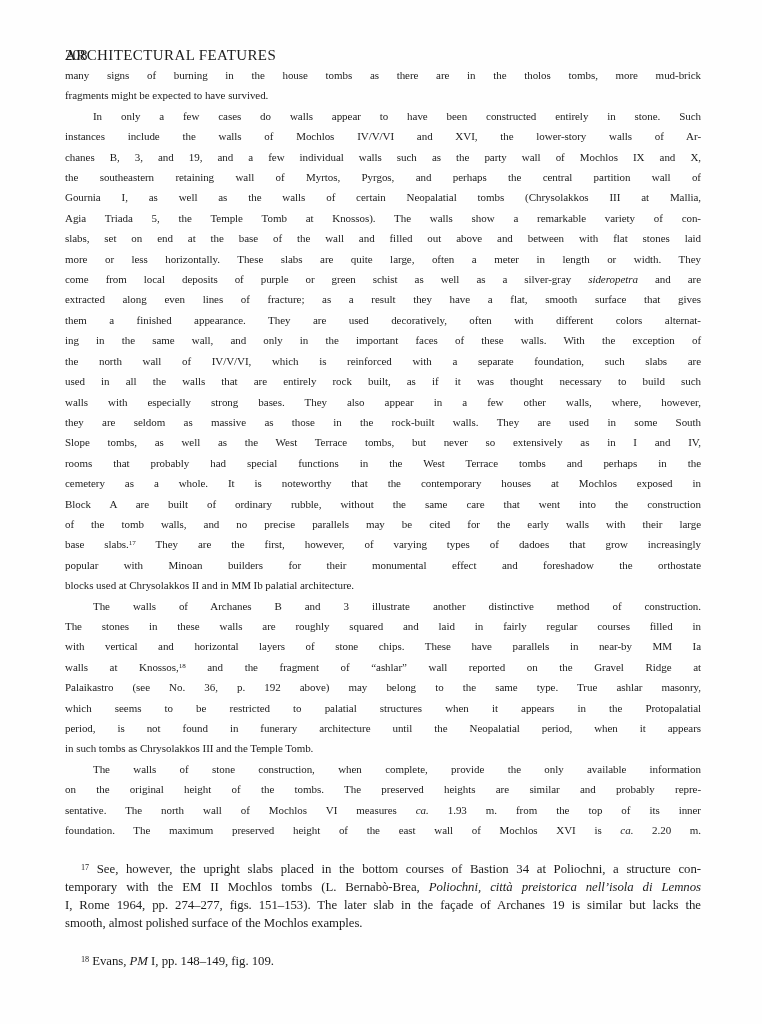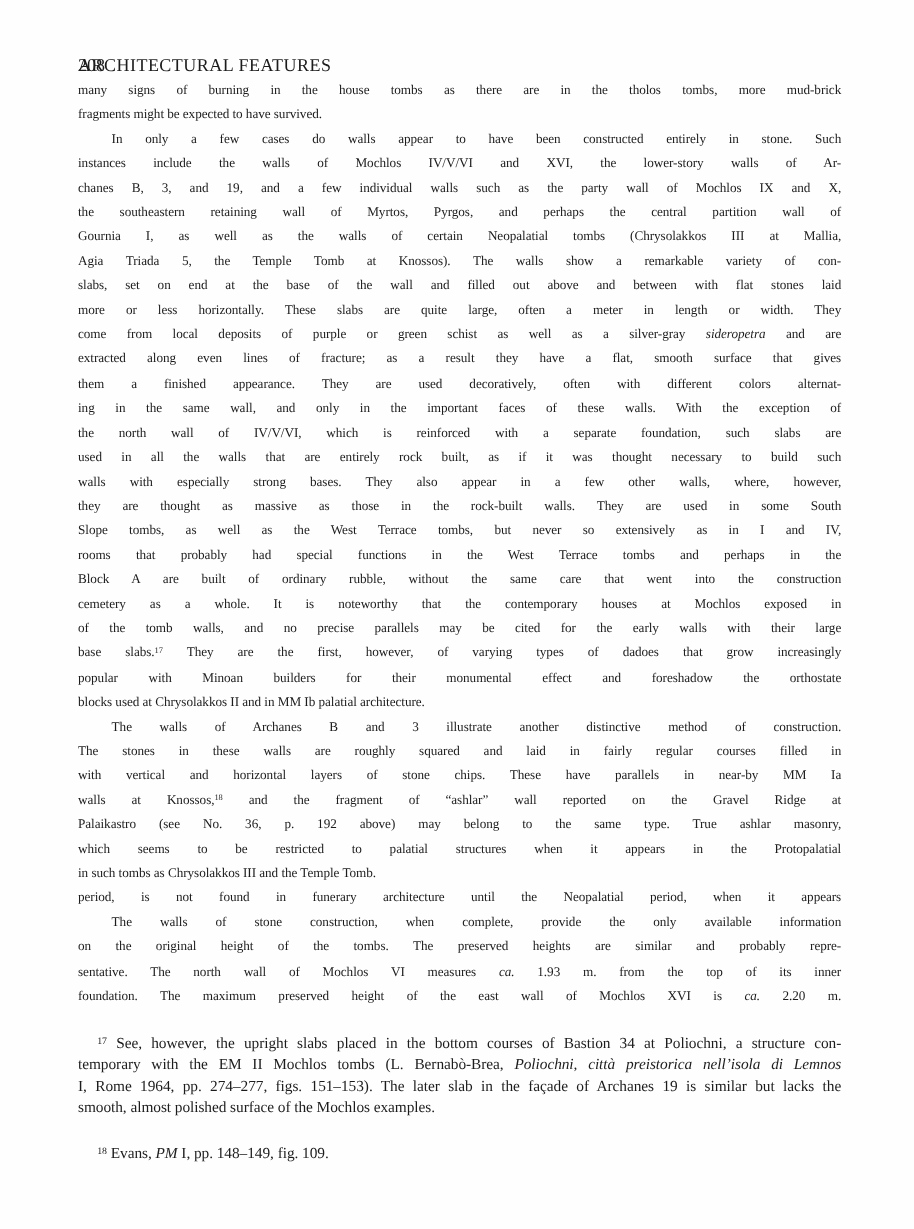--- a/index.html
+++ b/index.html
@@ -95,39 +95,39 @@
           <div class="line"><span>Agia Triada 5, the Temple Tomb at Knossos). The walls show a remarkable variety of con-</span></div>
           <div class="line"><span>slabs, set on end at the base of the wall and filled out above and between with flat stones laid</span></div>
           <div class="line"><span>more or less horizontally. These slabs are quite large, often a meter in length or width. They</span></div>
           <div class="line"><span>come from local deposits of purple or green schist as well as a silver-gray </span><i>sideropetra</i><span> and are</span></div>
           <div class="line"><span>extracted along even lines of fracture; as a result they have a flat, smooth surface that gives</span></div>
           <div class="line"><span>them a finished appearance. They are used decoratively, often with different colors alternat-</span></div>
           <div class="line"><span>ing in the same wall, and only in the important faces of these walls. With the exception of</span></div>
           <div class="line"><span>the north wall of IV/V/VI, which is reinforced with a separate foundation, such slabs are</span></div>
           <div class="line"><span>used in all the walls that are entirely rock built, as if it was thought necessary to build such</span></div>
           <div class="line"><span>walls with especially strong bases. They also appear in a few other walls, where, however,</span></div>
-          <div class="line"><span>they are thought as massive as those in the rock-built walls. They are used in some South</span></div>
+          <div class="line"><span>they are seldom as massive as those in the rock-built walls. They are used in some South</span></div>
           <div class="line"><span>Slope tombs, as well as the West Terrace tombs, but never so extensively as in I and IV,</span></div>
           <div class="line"><span>rooms that probably had special functions in the West Terrace tombs and perhaps in the</span></div>
+          <div class="line"><span>cemetery as a whole. It is noteworthy that the contemporary houses at Mochlos exposed in</span></div>
           <div class="line"><span>Block A are built of ordinary rubble, without the same care that went into the construction</span></div>
-          <div class="line"><span>cemetery as a whole. It is noteworthy that the contemporary houses at Mochlos exposed in</span></div>
           <div class="line"><span>of the tomb walls, and no precise parallels may be cited for the early walls with their large</span></div>
           <div class="line"><span>base slabs.</span><sup>17</sup><span> They are the first, however, of varying types of dadoes that grow increasingly</span></div>
           <div class="line"><span>popular with Minoan builders for their monumental effect and foreshadow the orthostate</span></div>
           <div class="line short"><span>blocks used at Chrysolakkos II and in MM Ib palatial architecture.</span></div>
         </div>
         <div>
           <div class="line indent"><span>The walls of Archanes B and 3 illustrate another distinctive method of construction.</span></div>
           <div class="line"><span>The stones in these walls are roughly squared and laid in fairly regular courses filled in</span></div>
           <div class="line"><span>with vertical and horizontal layers of stone chips. These have parallels in near-by MM Ia</span></div>
           <div class="line"><span>walls at Knossos,</span><sup>18</sup><span> and the fragment of “ashlar” wall reported on the Gravel Ridge at</span></div>
           <div class="line"><span>Palaikastro (see No. 36, p. 192 above) may belong to the same type. True ashlar masonry,</span></div>
           <div class="line"><span>which seems to be restricted to palatial structures when it appears in the Protopalatial</span></div>
+          <div class="line"><span>period, is not found in funerary architecture until the Neopalatial period, when it appears</span></div>
           <div class="line short"><span>in such tombs as Chrysolakkos III and the Temple Tomb.</span></div>
-          <div class="line"><span>period, is not found in funerary architecture until the Neopalatial period, when it appears</span></div>
         </div>
         <div>
           <div class="line indent"><span>The walls of stone construction, when complete, provide the only available information</span></div>
           <div class="line"><span>on the original height of the tombs. The preserved heights are similar and probably repre-</span></div>
           <div class="line"><span>sentative. The north wall of Mochlos VI measures </span><i>ca.</i><span> 1.93 m. from the top of its inner</span></div>
           <div class="line"><span>foundation. The maximum preserved height of the east wall of Mochlos XVI is </span><i>ca.</i><span> 2.20 m.</span></div>
         </div>
       </div>
     <div class="footnotes">
         <div>

